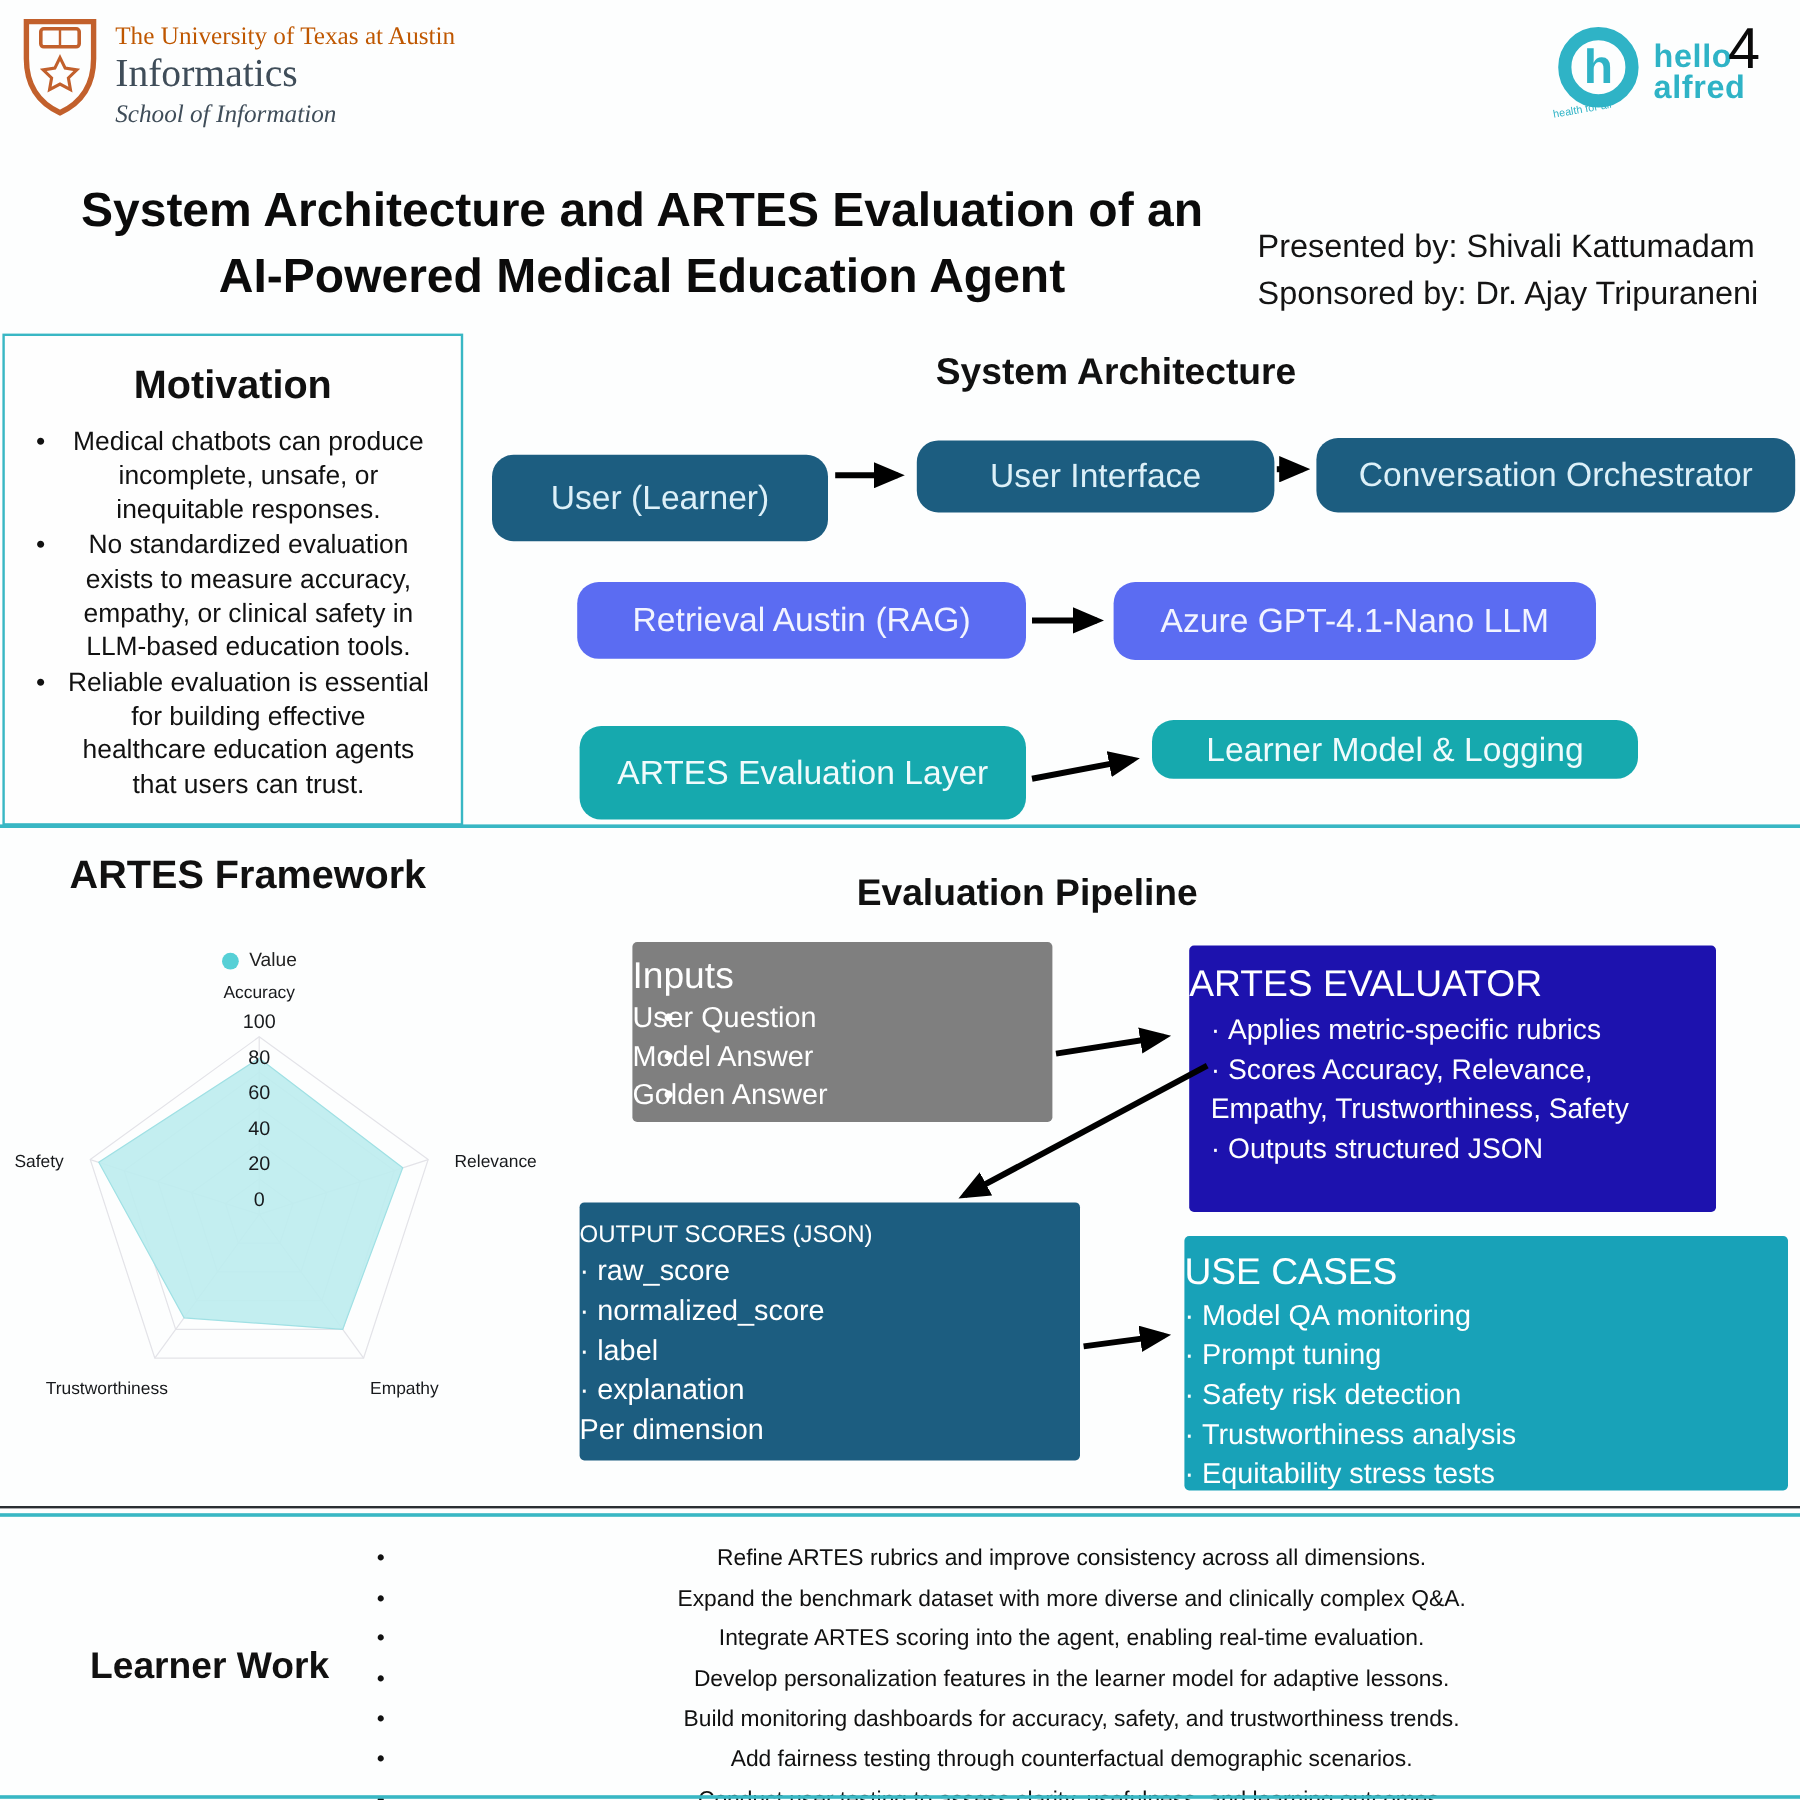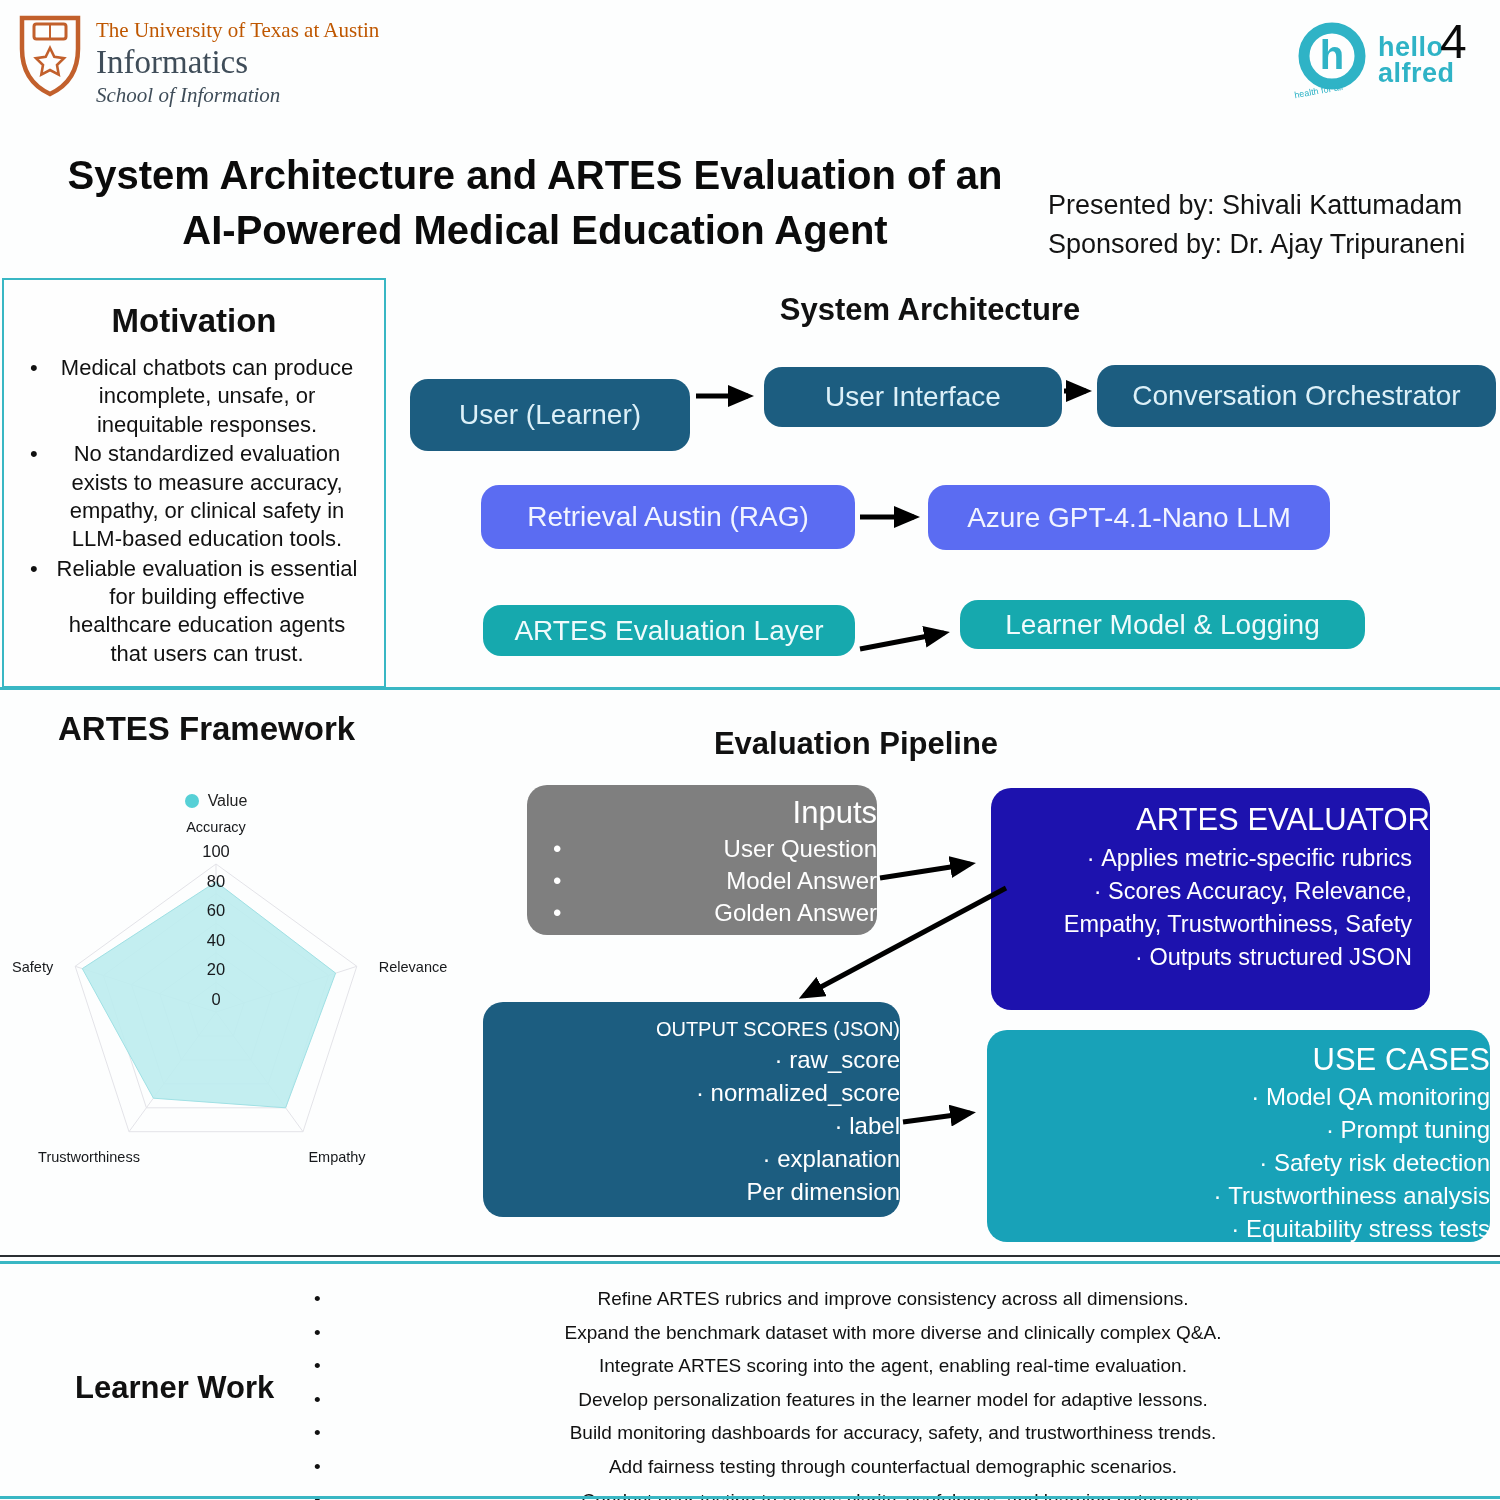--- a/index.html
+++ b/index.html
@@ -44,21 +44,21 @@
   .rule{left:0;width:1500px;background:var(--teal-line);}
 
   
   .framework-title{left:58px;top:710px;font-size:33px;font-weight:bold;}
   .legend{left:116px;top:792px;width:200px;display:flex;align-items:center;justify-content:center;gap:9px;}
   .legend-dot{width:14px;height:14px;border-radius:50%;}
   .legend-label{font-size:16px;color:#222;}
 
   
   .pipeline-title{left:496px;top:726px;width:720px;text-align:center;font-size:31px;font-weight:bold;}
-  .pipebox{border-radius:20px;color:#fff;text-align:right;}
+  .pipebox{border-radius:4px;color:#fff;text-align:left;}
   .pipebox h3{margin:14px 0 4px;font-weight:normal;font-size:31px;}
   .pipebox .items{font-size:24px;line-height:1.38;}
   .inputs{background:var(--inputs-gray);}
   .inputs ul{margin:2px 0 0;padding:0;list-style:none;}
   .inputs li{position:relative;font-size:24px;line-height:32px;}
   .inputs li::before{content:"\2022";position:absolute;left:26px;}
   .evaluator{background:var(--evaluator-navy);}
   .evaluator .items{font-size:23.5px;line-height:1.4;padding:0 18px;}
   .outputs{background:var(--outputs-blue);}
   .usecases{background:var(--usecases-teal);}
@@ -127,21 +127,21 @@
 
 <div class="abs sysarch-title">System Architecture</div>
 
 <div class="abs archbox row1" style="left:410px;top:379px;width:280px;height:72px;">User (Learner)</div>
 <div class="abs archbox row1" style="left:764px;top:367px;width:298px;height:60px;">User Interface</div>
 <div class="abs archbox row1" style="left:1097px;top:365px;width:399px;height:62px;">Conversation Orchestrator</div>
 
 <div class="abs archbox row2" style="left:481px;top:485px;width:374px;height:64px;">Retrieval Austin (RAG)</div>
 <div class="abs archbox row2" style="left:928px;top:485px;width:402px;height:65px;">Azure GPT-4.1-Nano LLM</div>
 
-<div class="abs archbox row3" style="left:483px;top:605px;width:372px;height:51px;">ARTES Evaluation Layer</div>
+<div class="abs archbox row3" style="left:483px;top:605px;width:372px;height:78px;">ARTES Evaluation Layer</div>
 <div class="abs archbox row3" style="left:960px;top:600px;width:405px;height:49px;">Learner Model &amp; Logging</div>
 
 <div class="abs rule" style="top:687px;height:3px;"></div>
 
 <div class="abs framework-title">ARTES Framework</div>
 <div class="abs legend">
   <span class="legend-dot" style="background: rgb(86, 208, 214);"></span>
   <span class="legend-label">Value</span>
 </div>
 <svg class="abs" style="left:0;top:780px;" width="460" height="420" viewBox="0 0 460 420">

